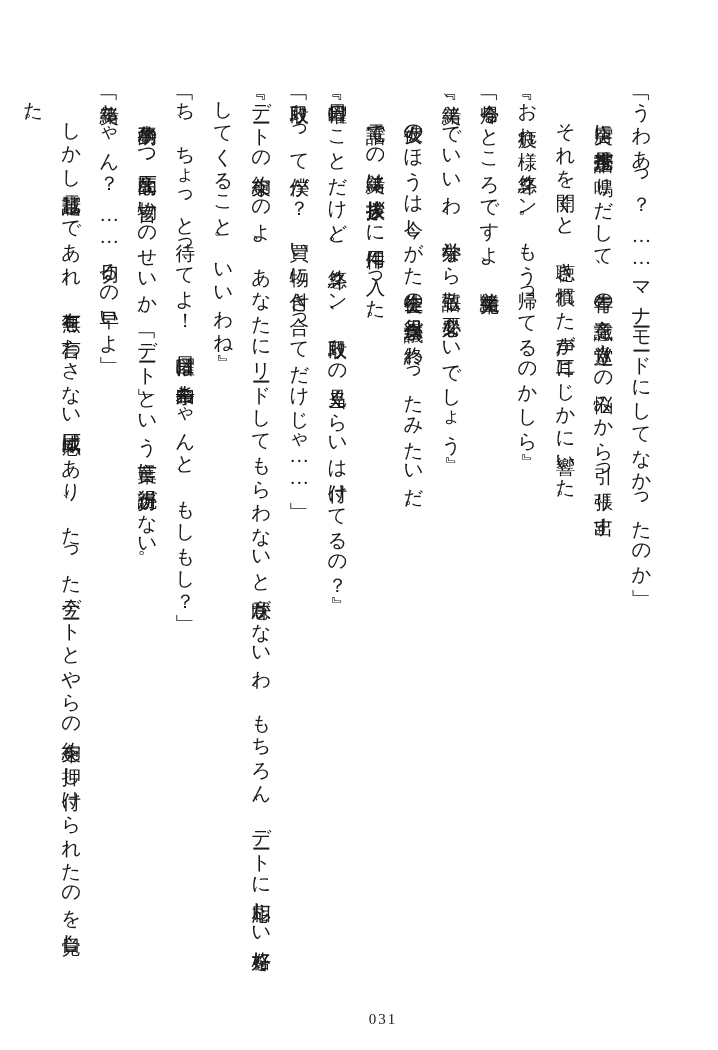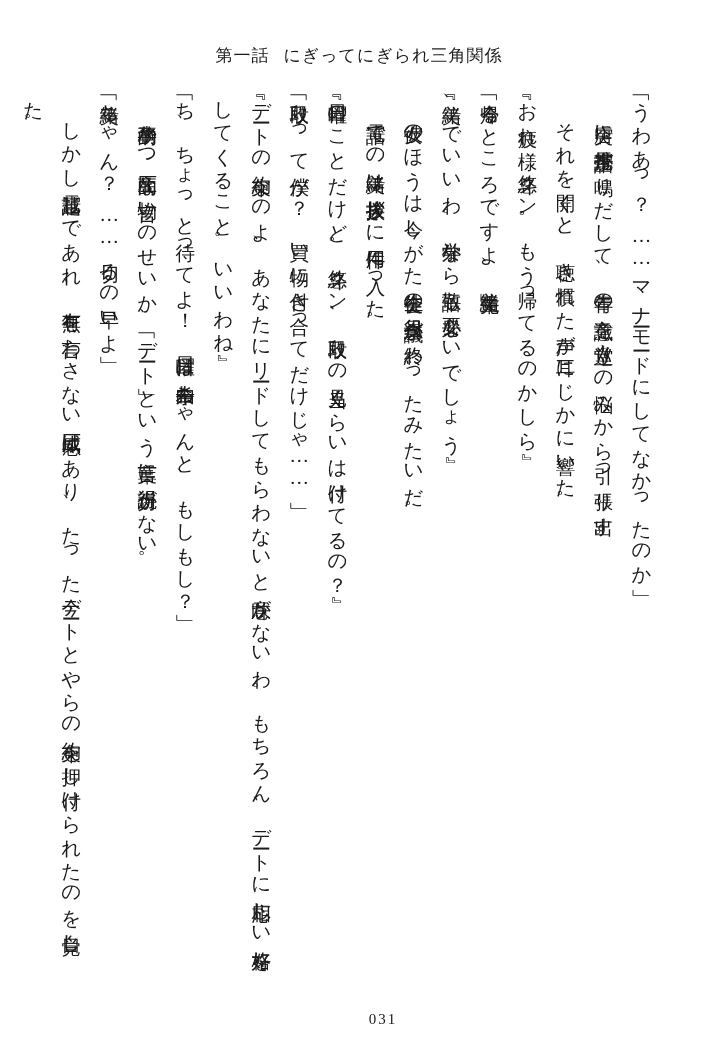--- a/index.html
+++ b/index.html
@@ -59,23 +59,20 @@
     font-size: 15px;
     letter-spacing: 2px;
     padding-left: 24px;
   }
 </style>
 </head>
 <body>
 
 <div id="page">
 
-  <div id="header">
-    <span class="chapter-num">第一話</span><span class="chapter-title">にぎってにぎられ三角関係</span>
-  </div>
 
   <div id="body-text">
       <p>「うわあっ？　……マナーモードにしてなかったのか」</p>
       <p>　唐突に携帯電話が鳴りだして、青年の意識を堂々巡りの悩みから引っ張り出す。</p>
       <p>　それを開くと、聴き慣れた声が耳にじかに響いた。</p>
       <p>『お疲れ様、悠斗クン。もう帰ってるのかしら』</p>
       <p>「今帰るところですよ、美緒先輩」</p>
       <p>『美緒、でいいわ。学外なら敬語も必要ないでしょう』</p>
       <p>　彼女のほうは今しがた生徒会の役員会議が終わったみたいだ。</p>
       <p>　電話での美緒は挨拶抜きに用件に入った。</p>

